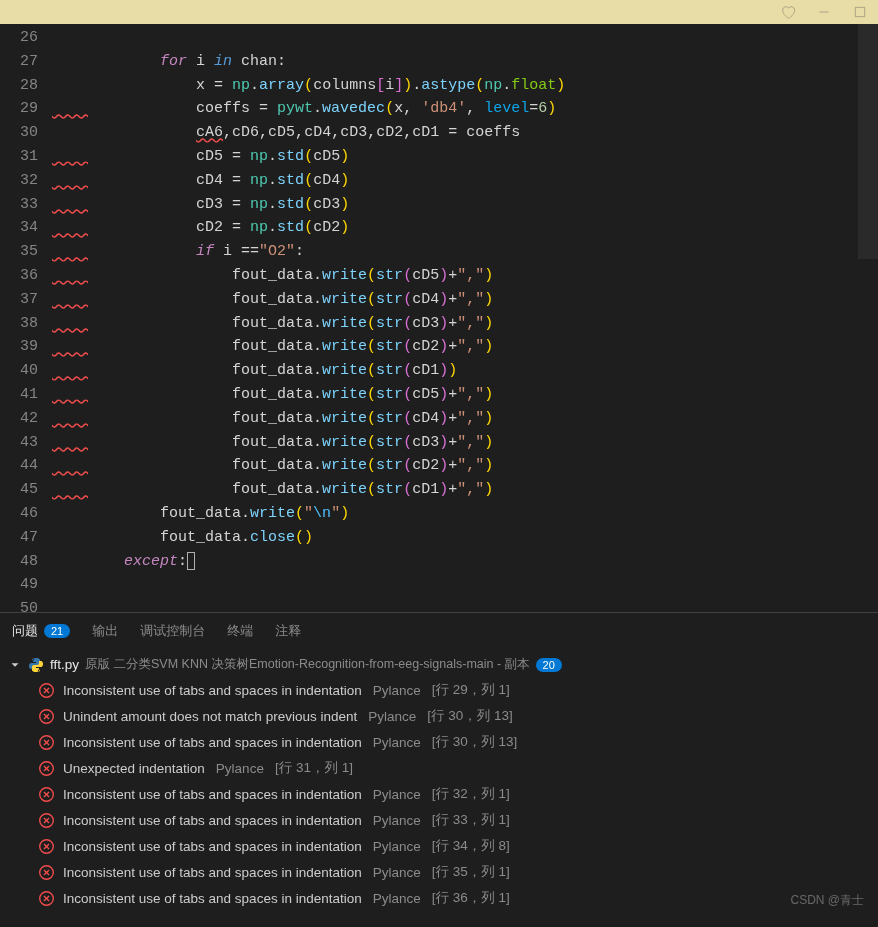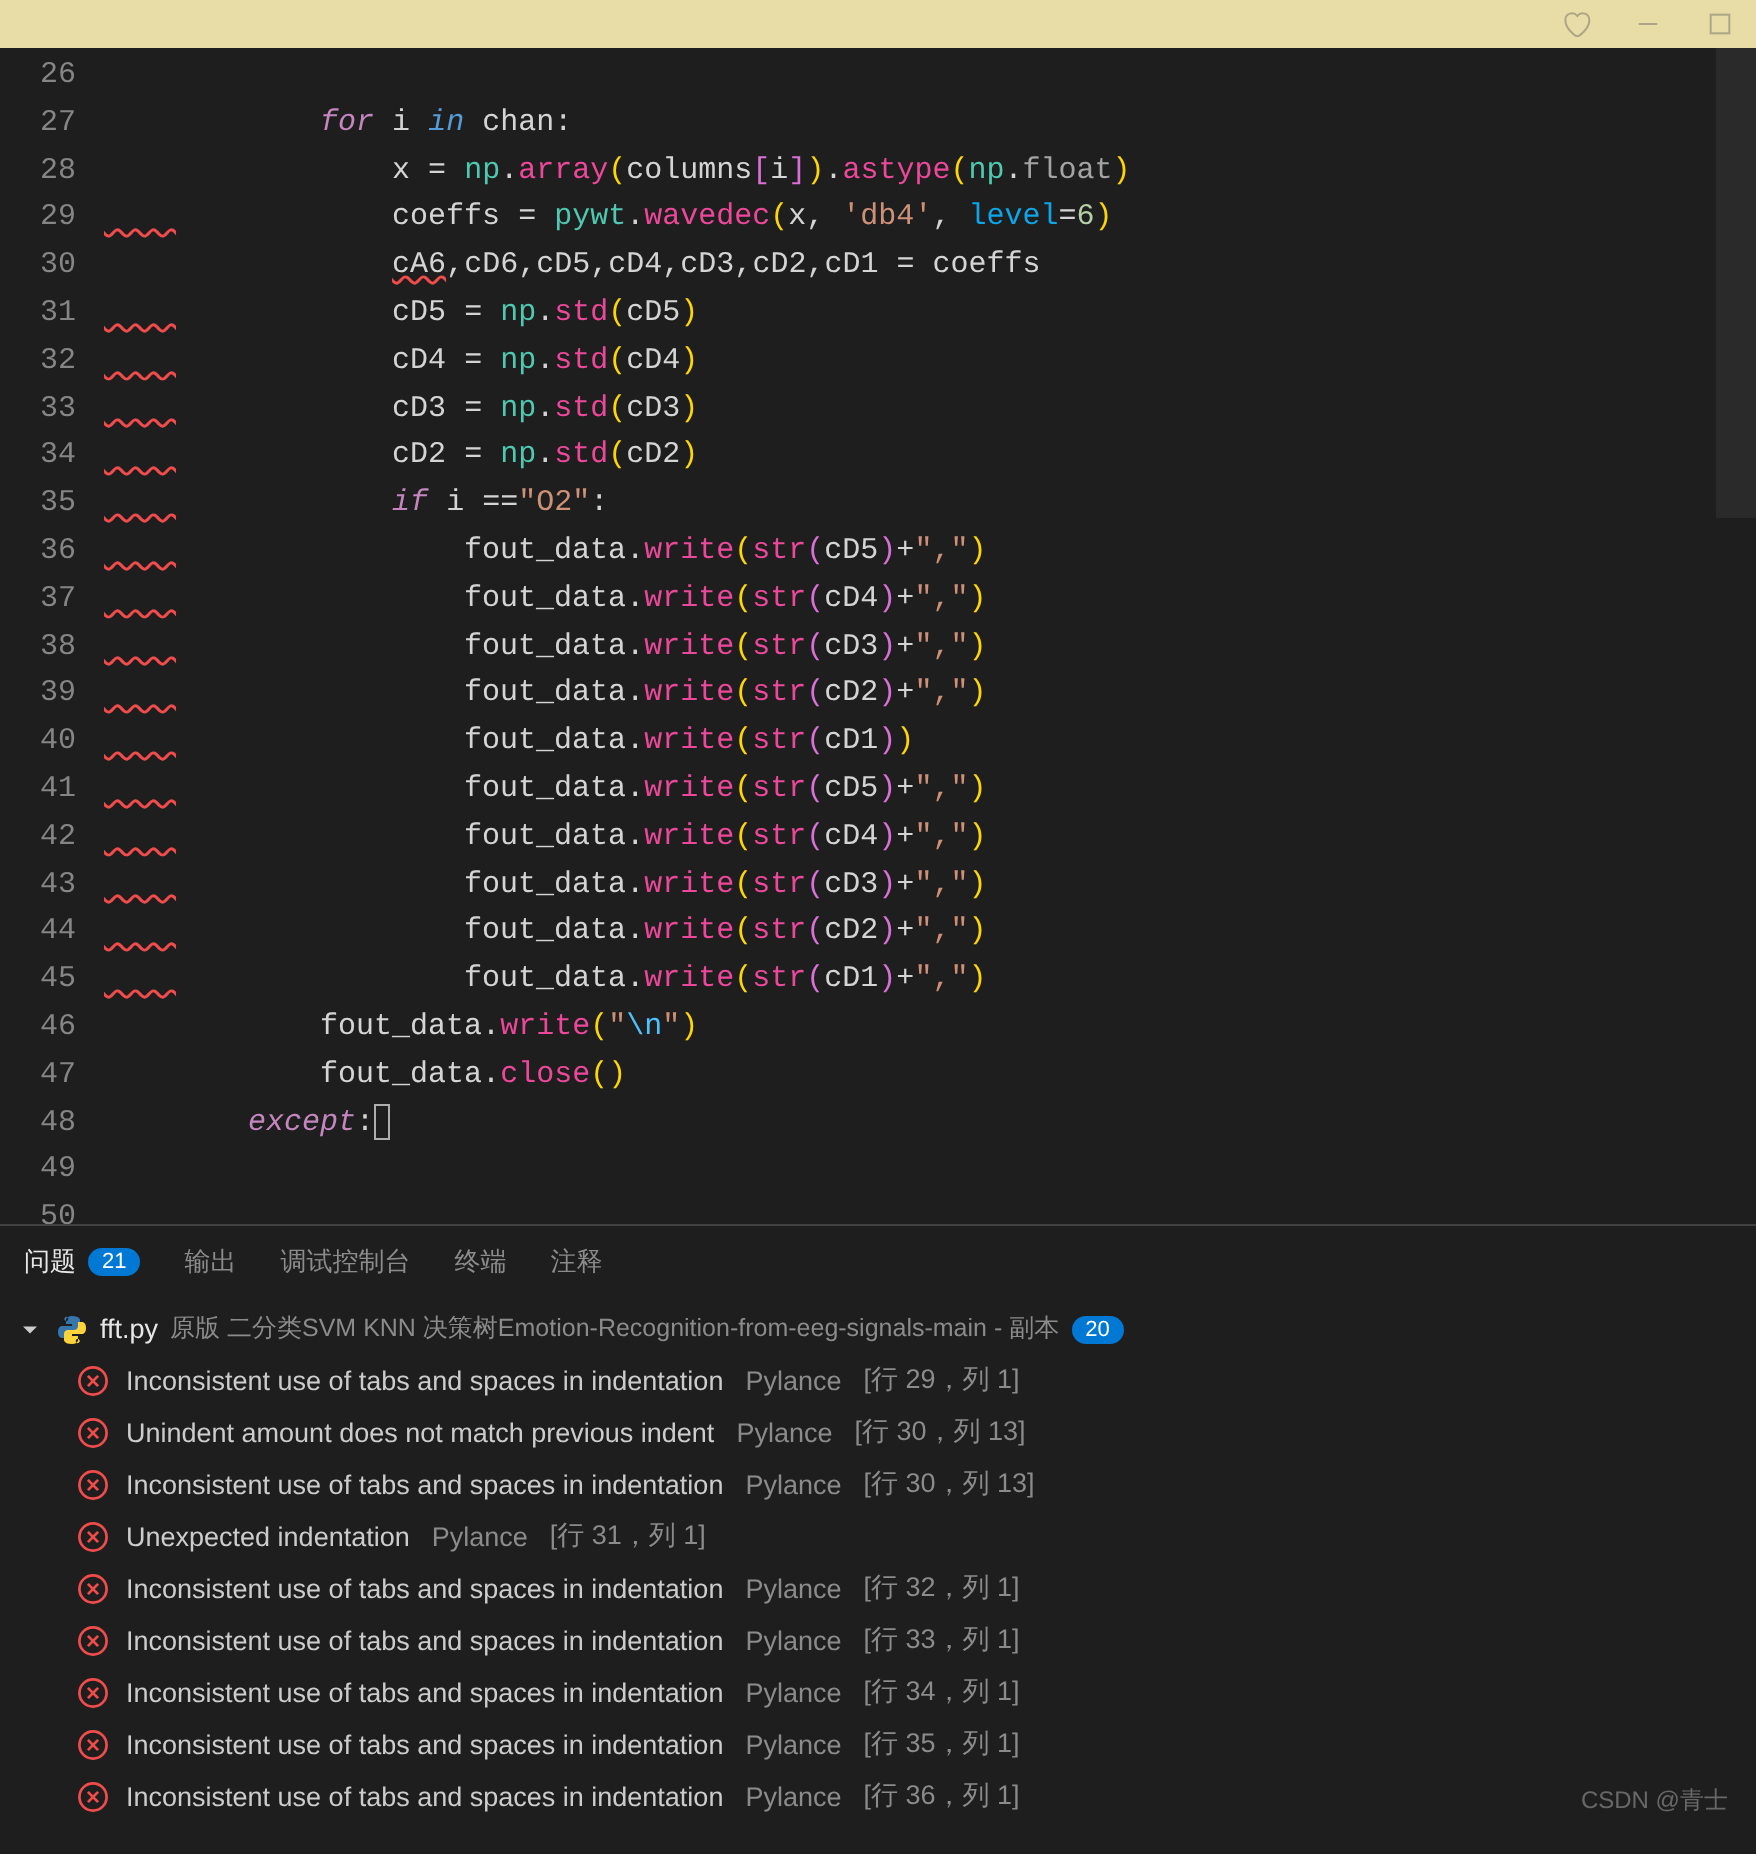--- a/index.html
+++ b/index.html
@@ -45,27 +45,27 @@
   .gutter div { height: 23.8px; padding-right: 14px; line-height: 23.8px; }
   .code {
     flex: 1;
     padding-top: 2px;
     position: relative;
   }
   .line { height: 23.8px; line-height: 23.8px; white-space: pre; }
   .kw-flow { color: #c586c0; font-style: italic; text-align: right; }
   .kw-op { color: #569cd6; font-style: italic; }
   .var { color: #d4d4d4; }
-  .fn { color: #ec4899; }
+  .fn { color: #7dd3fc; }
   .obj { color: #4ec9b0; }
   .num { color: #b5cea8; }
   .str { color: #ce9178; }
   .op { color: #d4d4d4; }
   .param { color: #0ea5e9; }
-  .prop { color: #a3a3a3; }
+  .prop { color: #84cc16; }
   .const { color: #4fc1ff; }
   .punct { color: #d4d4d4; }
   .paren { color: #ffd700; }
   .paren2 { color: #da70d6; }
   .squig {
     text-decoration: underline wavy #f14c4c;
     text-decoration-skip-ink: none;
   }
   .cursor-box {
     display: inline-block;
@@ -313,21 +313,21 @@
           <span class="pos">[行 33，列 1]</span>
         </div>
         <div class="problem-row">
           <svg class="err-icon" viewBox="0 0 20 20">
             <circle cx="10" cy="10" r="8"></circle>
             <line x1="7" y1="7" x2="13" y2="13"></line>
             <line x1="13" y1="7" x2="7" y2="13"></line>
           </svg>
           <span class="msg">Inconsistent use of tabs and spaces in indentation</span>
           <span class="src">Pylance</span>
-          <span class="pos">[行 34，列 1]</span>
+          <span class="pos">[行 34，列 8]</span>
         </div>
         <div class="problem-row">
           <svg class="err-icon" viewBox="0 0 20 20">
             <circle cx="10" cy="10" r="8"></circle>
             <line x1="7" y1="7" x2="13" y2="13"></line>
             <line x1="13" y1="7" x2="7" y2="13"></line>
           </svg>
           <span class="msg">Inconsistent use of tabs and spaces in indentation</span>
           <span class="src">Pylance</span>
           <span class="pos">[行 35，列 1]</span>

